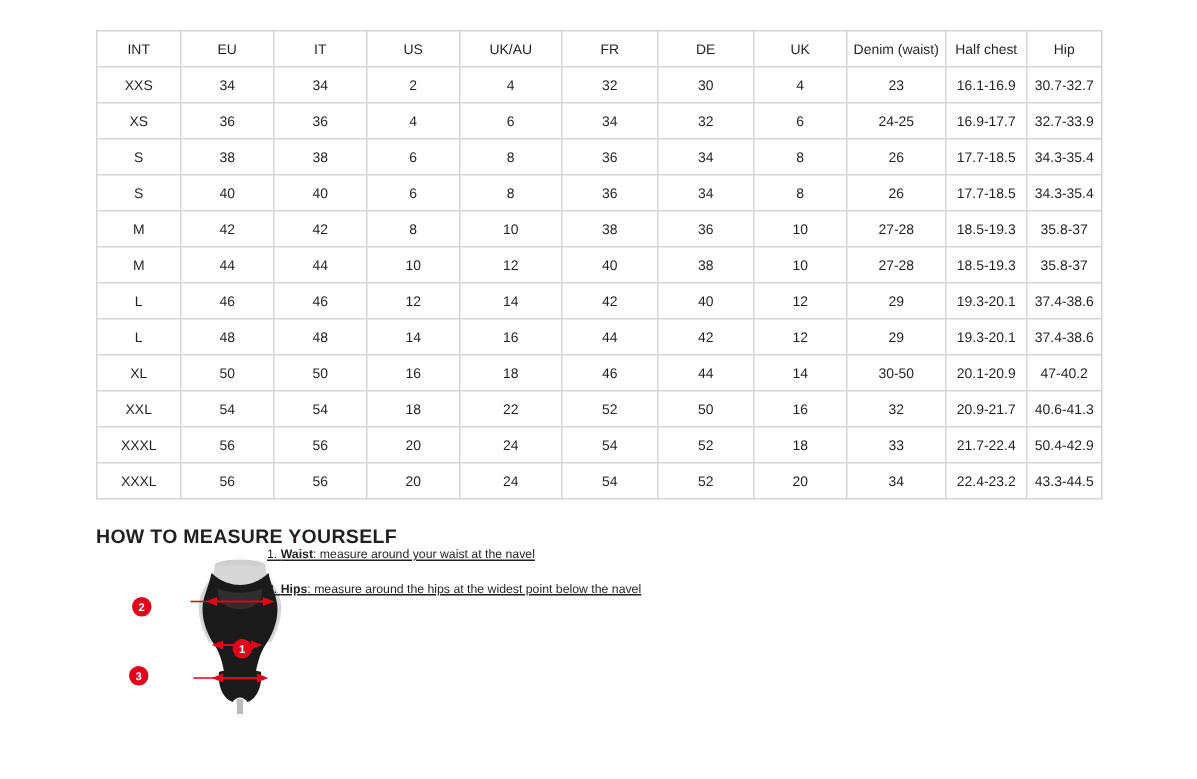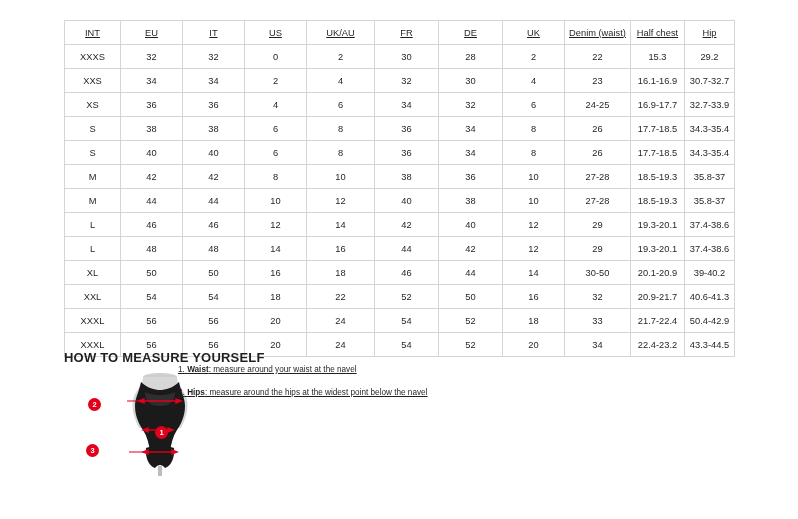--- a/index.html
+++ b/index.html
@@ -40,21 +40,20 @@
     font-size: 9.3px;
     font-weight: normal;
     text-align: center;
     vertical-align: middle;
     color: #231f20;
     padding: 0 2px;
     white-space: nowrap;
   }
   table.size-table th {
     font-weight: normal;
-    text-decoration: underline;
   }
   
   col.c0 { width: 56px; }
   col.c1 { width: 62px; }
   col.c2 { width: 62px; }
   col.c3 { width: 62px; }
   col.c4 { width: 68px; }
   col.c5 { width: 64px; }
   col.c6 { width: 64px; }
   col.c7 { width: 62px; }
@@ -146,33 +145,20 @@
           <th>DE</th>
           <th>UK</th>
           <th class="left-cell">Denim (waist)</th>
           <th class="left-cell">Half chest</th>
           <th class="left-cell">Hip</th>
         </tr>
       </thead>
       <tbody>
 
         <tr>
-          <td>XXXS</td>
-          <td>32</td>
-          <td>32</td>
-          <td>0</td>
-          <td>2</td>
-          <td>30</td>
-          <td>28</td>
-          <td>2</td>
-          <td class="left-cell">22</td>
-          <td class="left-cell">15.3</td>
-          <td class="left-cell">29.2</td>
-        </tr>
-        <tr>
           <td>XXS</td>
           <td>34</td>
           <td>34</td>
           <td>2</td>
           <td>4</td>
           <td>32</td>
           <td>30</td>
           <td>4</td>
           <td class="left-cell">23</td>
           <td class="left-cell">16.1-16.9</td>
@@ -273,21 +259,21 @@
           <td>XL</td>
           <td>50</td>
           <td>50</td>
           <td>16</td>
           <td>18</td>
           <td>46</td>
           <td>44</td>
           <td>14</td>
           <td class="left-cell">30-50</td>
           <td class="left-cell">20.1-20.9</td>
-          <td class="left-cell">39-40.2</td>
+          <td class="left-cell">47-40.2</td>
         </tr>
         <tr>
           <td>XXL</td>
           <td>54</td>
           <td>54</td>
           <td>18</td>
           <td>22</td>
           <td>52</td>
           <td>50</td>
           <td>16</td>

